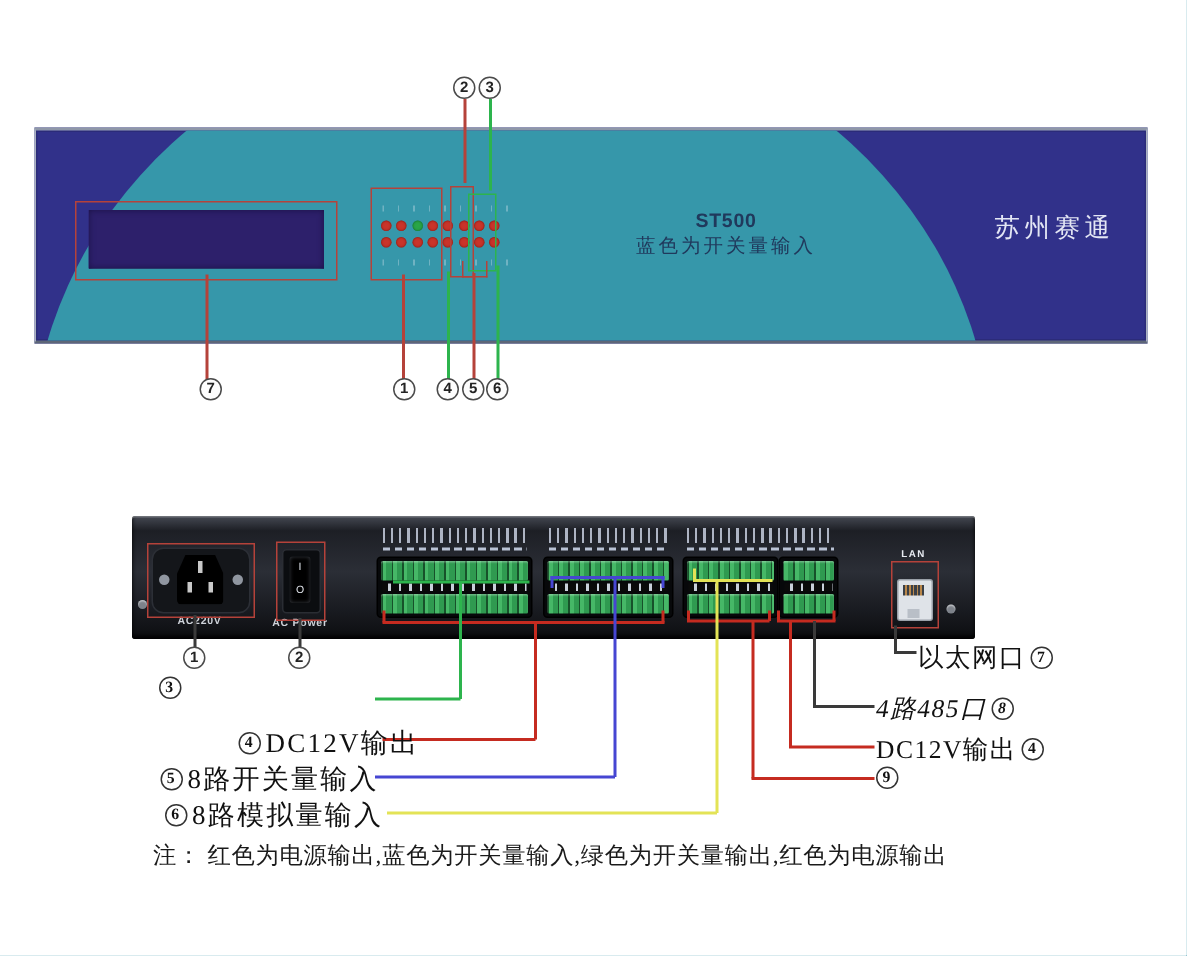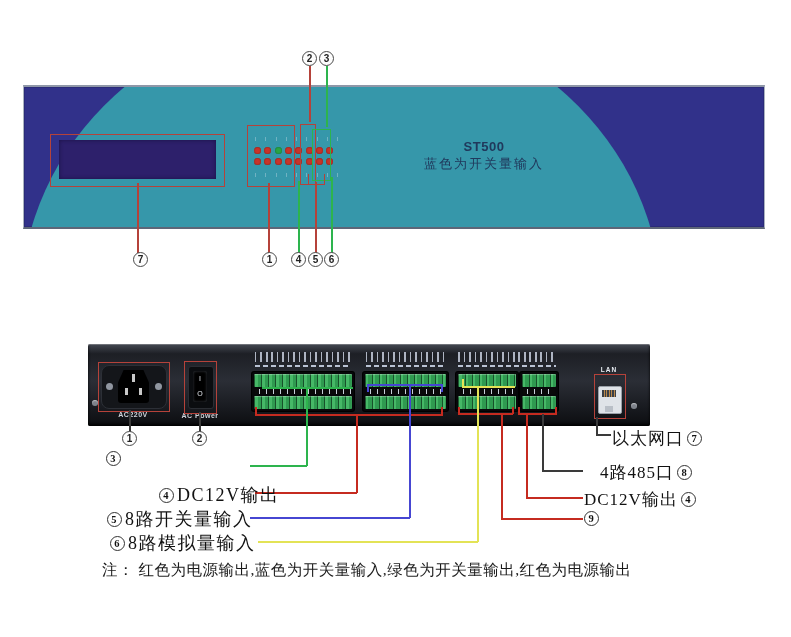--- a/index.html
+++ b/index.html
@@ -117,20 +117,21 @@
 
     <div class="redbox" style="left:223px;top:38px;width:46px;height:60px;"></div>
     <div class="redbox" style="left:276px;top:37px;width:14px;height:59px;"></div>
     <div class="greenbox" style="left:288px;top:42px;width:17px;height:50px;"></div>
     <div class="abs" style="left:284px;top:87px;width:15px;height:10px;border:1px solid #b5423a;border-top:none;z-index:3;"></div>
 
     <div id="model-block">
       <div class="model">ST500</div>
       <div class="subtitle">蓝色为开关量输入</div>
     </div>
+    <div id="brand">苏州赛通</div>
   </div>
 
   <div class="vline z5" style="left:309px;top:66px;height:56px;background:#b5423a;"></div>
   <div class="vline z5" style="left:326px;top:66px;height:61px;background:#2db44d;"></div>
   <div class="vline z5" style="left:137px;top:183px;height:70px;background:#b5423a;"></div>
   <div class="vline z5" style="left:268px;top:183px;height:70px;background:#b5423a;"></div>
   <div class="vline z5" style="left:298px;top:181px;height:72px;background:#2db44d;"></div>
   <div class="vline z5" style="left:315px;top:182px;height:71px;background:#b5423a;"></div>
   <div class="vline z5" style="left:331px;top:177px;height:76px;background:#2db44d;"></div>
 
@@ -256,21 +257,21 @@
   </div>
   <div class="label-row left" style="left:110px;top:531px;">
     <span class="inline-num">6</span>
     <span>8路模拟量输入</span>
   </div>
 
   <div class="label-row right" style="left:612px;top:427px;">
     <span>以太网口</span>
     <span class="inline-num">7</span>
   </div>
-  <div class="label-row right" style="left:600px;top:461px;">
+  <div class="label-row right" style="left:584px;top:461px;font-style:italic;">
     <span>4路485口</span>
     <span class="inline-num">8</span>
   </div>
   <div class="label-row right" style="left:584px;top:488px;">
     <span>DC12V输出</span>
     <span class="inline-num">4</span>
   </div>
   <div class="label-row right" style="left:584px;top:511px;">
     <span class="inline-num">9</span>
   </div>

